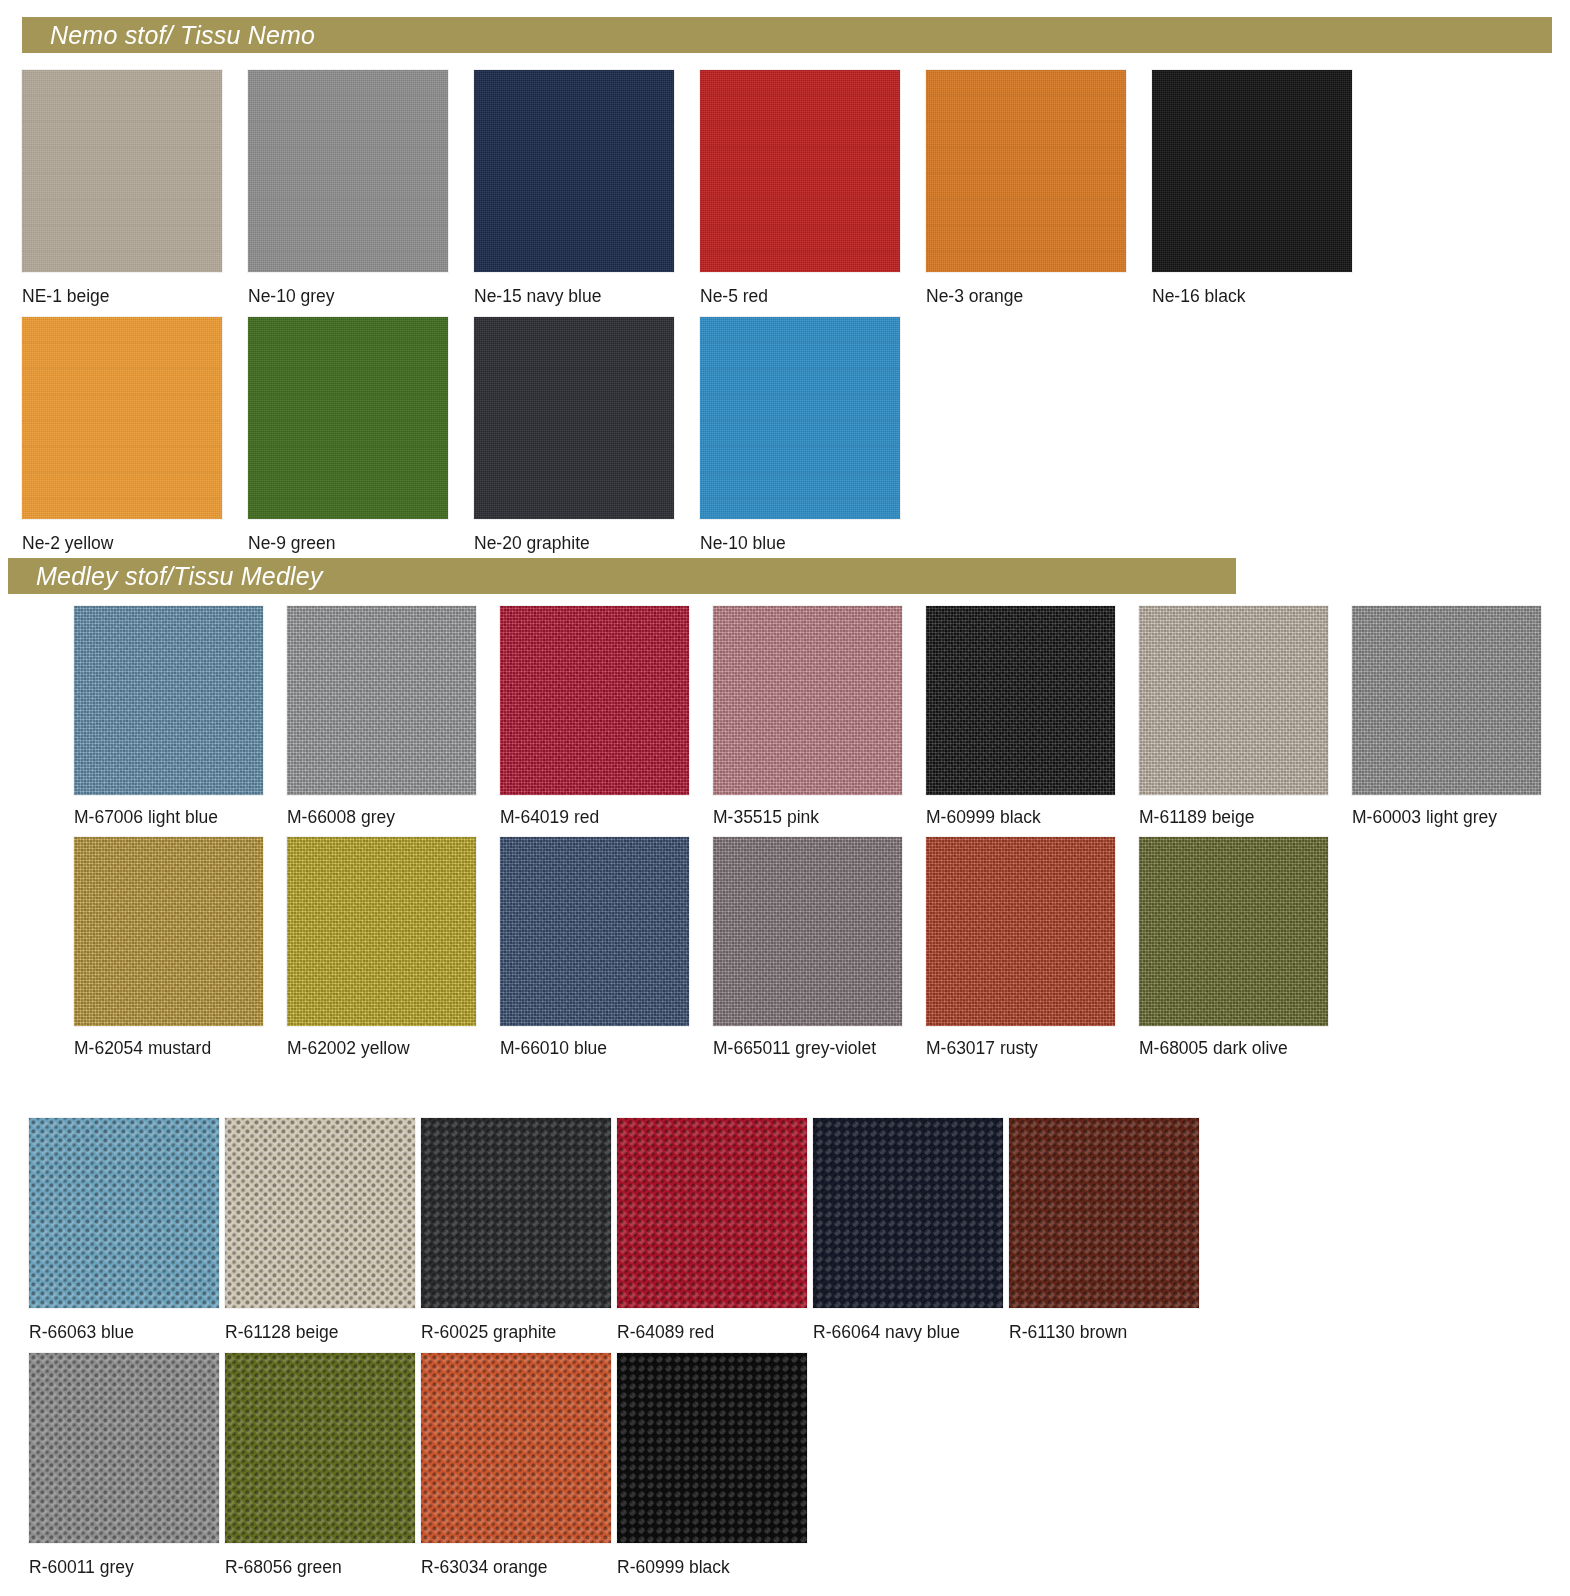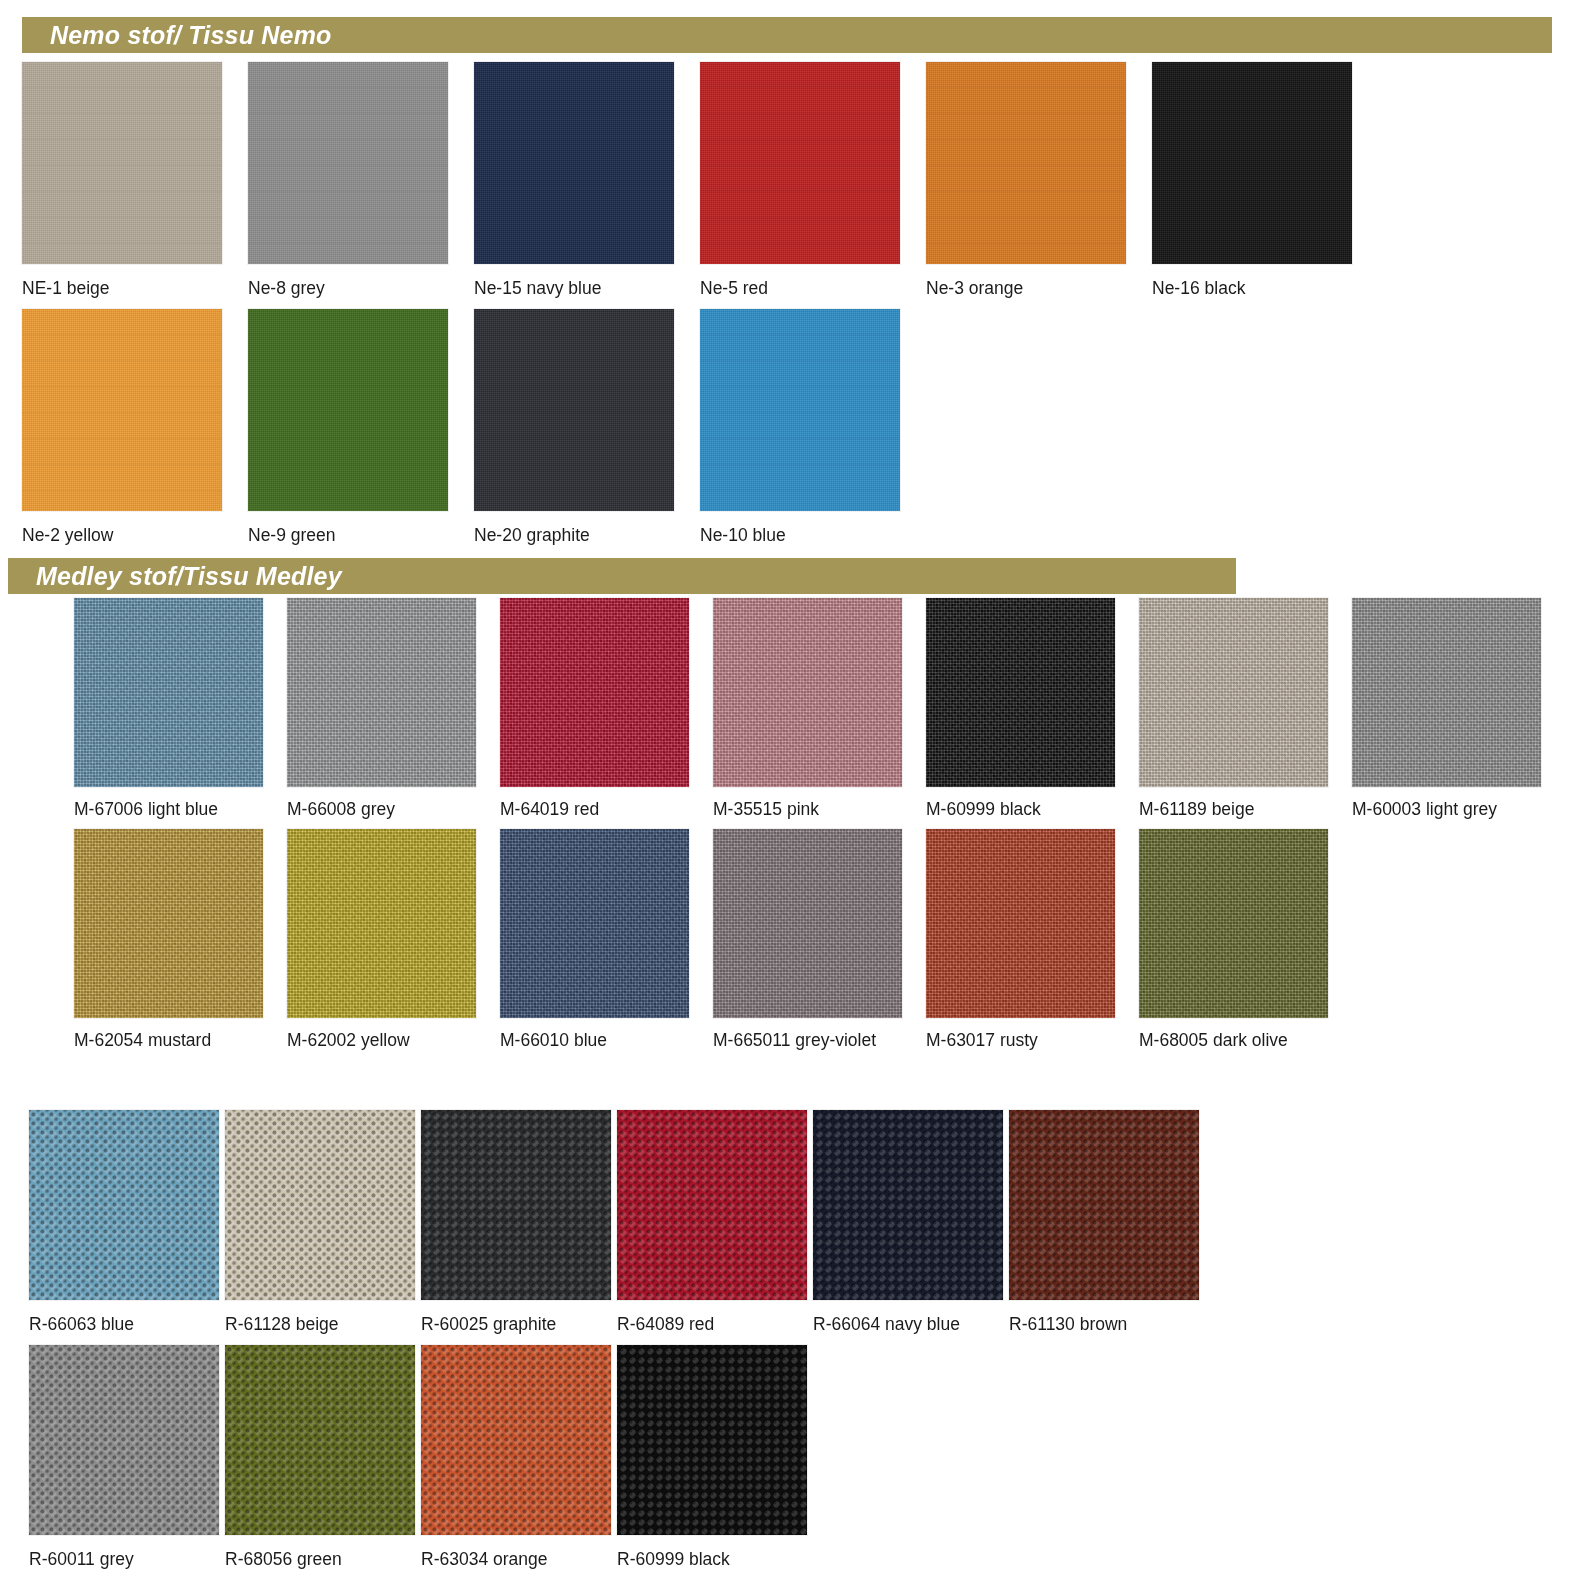--- a/index.html
+++ b/index.html
@@ -21,40 +21,41 @@
     width: 1570px;
     height: 1596px;
     box-sizing: border-box;
   }
 
   
   .section-bar {
     background: #a39657;
     color: #ffffff;
     font-style: italic;
-    font-weight: bold;
+    font-weight: normal;
     font-size: 25px;
     letter-spacing: 0.2px;
     display: flex;
     align-items: center;
     box-sizing: border-box;
   }
   .section-bar .bar-label {
     padding-left: 28px;
     line-height: 1;
     white-space: nowrap;
   }
 
   
   .swatch-rows {
     display: block;
   }
   .swatch-row {
     display: flex;
     align-items: flex-end;
+    margin-top: 8px;
   }
   .swatch-cell {
     box-sizing: border-box;
   }
   .swatch-chip {
     position: relative;
     overflow: hidden;
     background-repeat: repeat;
     box-shadow: 0 0 0 1px rgba(0,0,0,0.06);
   }
@@ -151,21 +152,21 @@
     <span class="bar-label">Nemo stof/ Tissu Nemo</span>
   </div>
   <div class="swatch-rows" id="nemo-grid">
     <div class="swatch-row">
       <div class="swatch-cell">
         <div class="swatch-chip" title="NE-1 beige" style="background-color: rgb(179, 168, 153); background-image: repeating-linear-gradient(0deg, rgba(255, 255, 255, 0.05) 0px, rgba(255, 255, 255, 0.05) 1px, rgba(0, 0, 0, 0.043) 1px, rgba(0, 0, 0, 0.043) 2px), repeating-linear-gradient(90deg, rgba(255, 255, 255, 0.043) 0px, rgba(255, 255, 255, 0.043) 1px, rgba(0, 0, 0, 0.04) 1px, rgba(0, 0, 0, 0.04) 2px), repeating-linear-gradient(0deg, rgba(0, 0, 0, 0.043) 0px, rgba(0, 0, 0, 0.043) 1px, rgba(0, 0, 0, 0) 1px, rgba(0, 0, 0, 0) 26px), linear-gradient(rgb(179, 168, 153), rgb(179, 168, 153)); background-size: 2px 2px, 2px 2px, 26px 26px, 100% 100%;"></div>
         <div class="swatch-label">NE-1 beige</div>
       </div>
       <div class="swatch-cell">
         <div class="swatch-chip" title="Ne-10 grey" style="background-color: rgb(141, 141, 141); background-image: repeating-linear-gradient(0deg, rgba(255, 255, 255, 0.05) 0px, rgba(255, 255, 255, 0.05) 1px, rgba(0, 0, 0, 0.043) 1px, rgba(0, 0, 0, 0.043) 2px), repeating-linear-gradient(90deg, rgba(255, 255, 255, 0.043) 0px, rgba(255, 255, 255, 0.043) 1px, rgba(0, 0, 0, 0.04) 1px, rgba(0, 0, 0, 0.04) 2px), repeating-linear-gradient(0deg, rgba(0, 0, 0, 0.043) 0px, rgba(0, 0, 0, 0.043) 1px, rgba(0, 0, 0, 0) 1px, rgba(0, 0, 0, 0) 26px), linear-gradient(rgb(141, 141, 141), rgb(141, 141, 141)); background-size: 2px 2px, 2px 2px, 26px 26px, 100% 100%;"></div>
-        <div class="swatch-label">Ne-8 grey</div>
+        <div class="swatch-label">Ne-10 grey</div>
       </div>
       <div class="swatch-cell">
         <div class="swatch-chip" title="Ne-15 navy blue" style="background-color: rgb(27, 42, 74); background-image: repeating-linear-gradient(0deg, rgba(255, 255, 255, 0.05) 0px, rgba(255, 255, 255, 0.05) 1px, rgba(0, 0, 0, 0.043) 1px, rgba(0, 0, 0, 0.043) 2px), repeating-linear-gradient(90deg, rgba(255, 255, 255, 0.043) 0px, rgba(255, 255, 255, 0.043) 1px, rgba(0, 0, 0, 0.04) 1px, rgba(0, 0, 0, 0.04) 2px), repeating-linear-gradient(0deg, rgba(0, 0, 0, 0.043) 0px, rgba(0, 0, 0, 0.043) 1px, rgba(0, 0, 0, 0) 1px, rgba(0, 0, 0, 0) 26px), linear-gradient(rgb(27, 42, 74), rgb(27, 42, 74)); background-size: 2px 2px, 2px 2px, 26px 26px, 100% 100%;"></div>
         <div class="swatch-label">Ne-15 navy blue</div>
       </div>
       <div class="swatch-cell">
         <div class="swatch-chip" title="Ne-5 red" style="background-color: rgb(187, 31, 32); background-image: repeating-linear-gradient(0deg, rgba(255, 255, 255, 0.05) 0px, rgba(255, 255, 255, 0.05) 1px, rgba(0, 0, 0, 0.043) 1px, rgba(0, 0, 0, 0.043) 2px), repeating-linear-gradient(90deg, rgba(255, 255, 255, 0.043) 0px, rgba(255, 255, 255, 0.043) 1px, rgba(0, 0, 0, 0.04) 1px, rgba(0, 0, 0, 0.04) 2px), repeating-linear-gradient(0deg, rgba(0, 0, 0, 0.043) 0px, rgba(0, 0, 0, 0.043) 1px, rgba(0, 0, 0, 0) 1px, rgba(0, 0, 0, 0) 26px), linear-gradient(rgb(187, 31, 32), rgb(187, 31, 32)); background-size: 2px 2px, 2px 2px, 26px 26px, 100% 100%;"></div>
         <div class="swatch-label">Ne-5 red</div>
       </div>
       <div class="swatch-cell">

